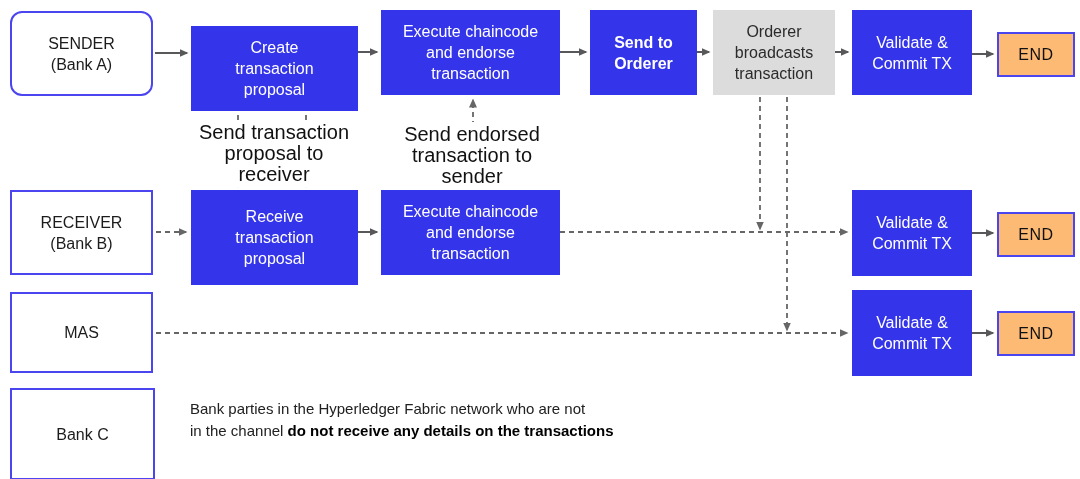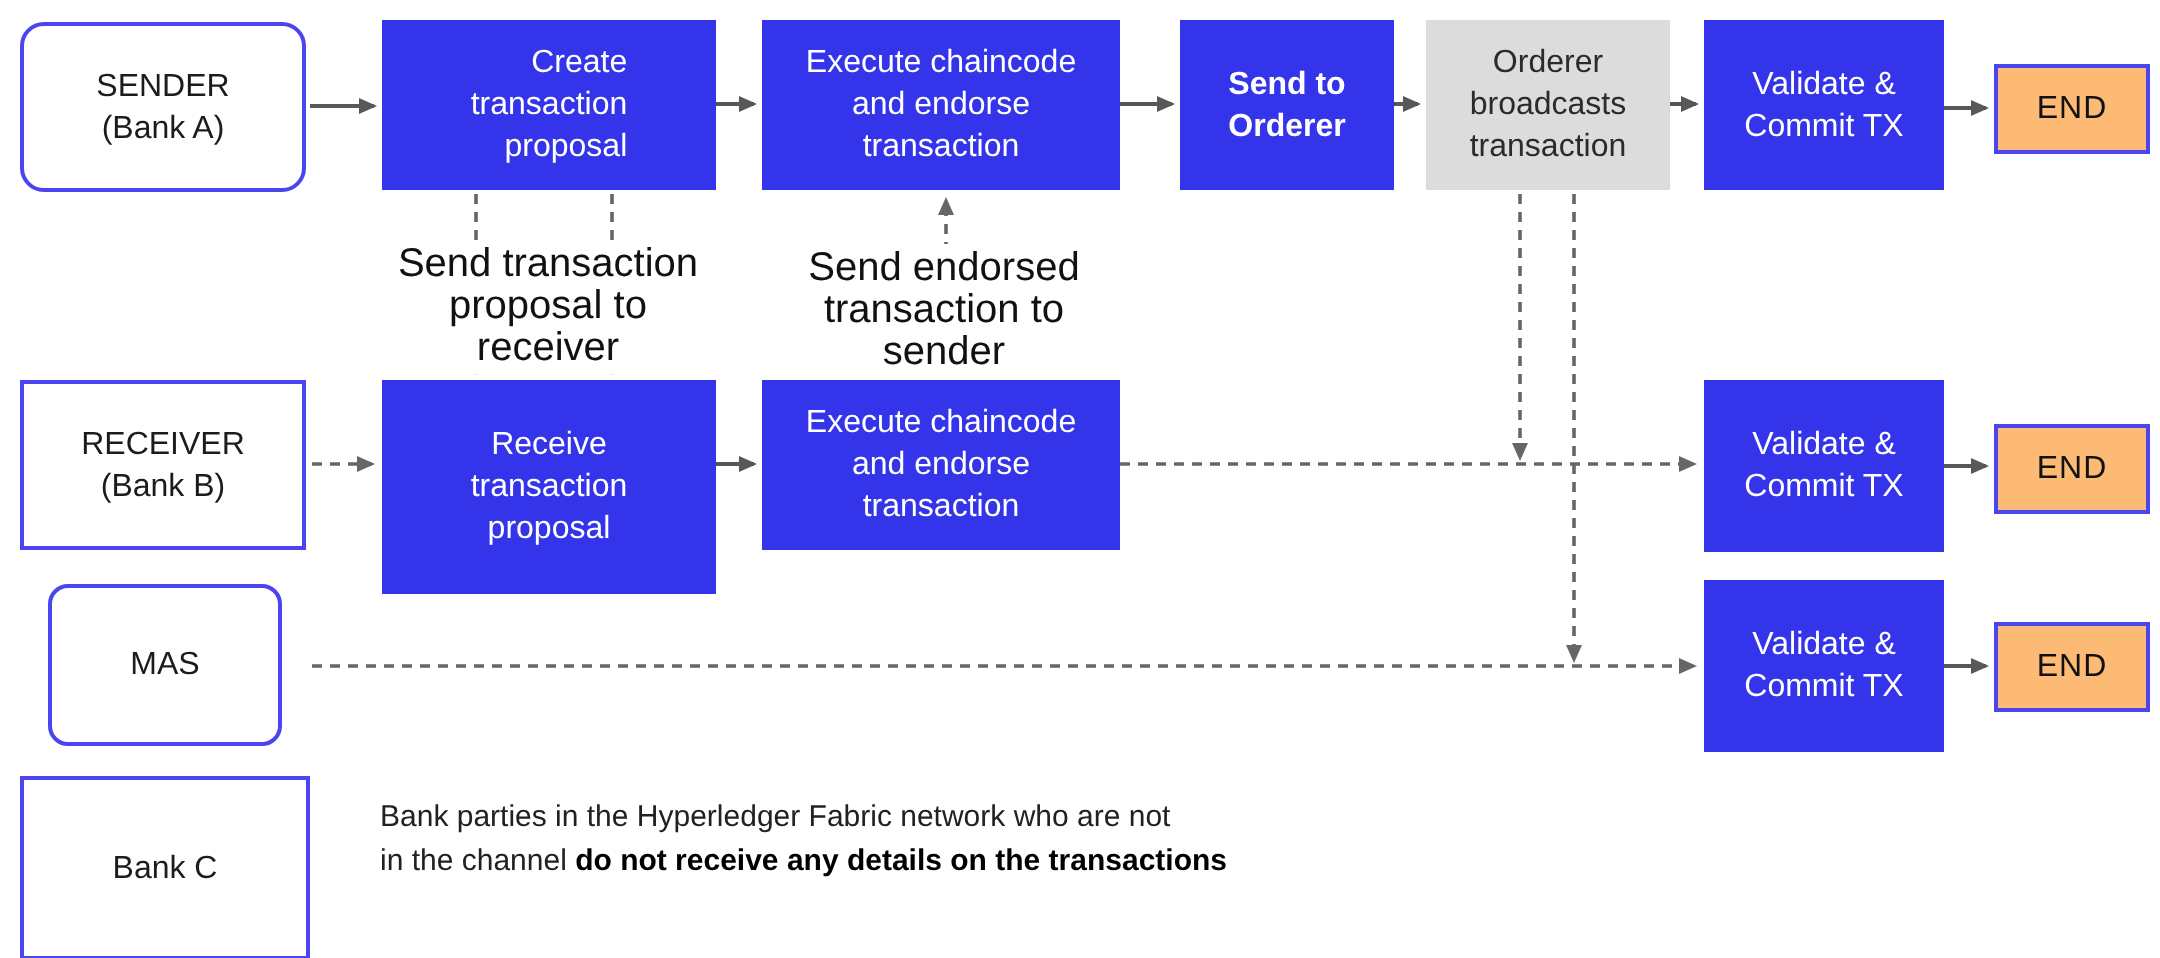--- a/index.html
+++ b/index.html
@@ -99,21 +99,21 @@
     <line x1="972" y1="54" x2="993" y2="54" stroke="#58585a" stroke-width="2" marker-end="url(#ah)"></line>
     <line x1="358" y1="232" x2="377" y2="232" stroke="#58585a" stroke-width="2" marker-end="url(#ah)"></line>
     <line x1="972" y1="233" x2="993" y2="233" stroke="#58585a" stroke-width="2" marker-end="url(#ah)"></line>
     <line x1="972" y1="333" x2="993" y2="333" stroke="#58585a" stroke-width="2" marker-end="url(#ah)"></line>
   </svg>
 
   <div class="box lane" style="left:10px; top:11px; width:143px; height:85px;border-radius:12px;">
     <span class="prewrap">SENDER
 (Bank A)</span>
   </div>
-  <div class="box proc" style="left:191px; top:10px; width:167px; height:85px;text-align:right;">
+  <div class="box proc" style="left:191px; top:26px; width:167px; height:85px;">
     <span class="prewrap">Create
 transaction
 proposal</span>
   </div>
   <div class="box proc" style="left:381px; top:10px; width:179px; height:85px;">
     <span class="prewrap">Execute chaincode
 and endorse
 transaction</span>
   </div>
   <div class="box proc" style="left:590px; top:10px; width:107px; height:85px;font-weight:bold;">
@@ -135,39 +135,39 @@
 
   <div class="conn-label" style="left:196px; top:120px; width:156px;">Send transaction
 proposal to receiver</div>
   <div class="conn-label" style="left:388px; top:122px; width:168px;">Send endorsed
 transaction to sender</div>
 
   <div class="box lane" style="left:10px; top:190px; width:143px; height:85px;">
     <span class="prewrap">RECEIVER
 (Bank B)</span>
   </div>
-  <div class="box proc" style="left:191px; top:190px; width:167px; height:107px;">
+  <div class="box proc" style="left:191px; top:190px; width:167px; height:95px;">
     <span class="prewrap">Receive
 transaction
 proposal</span>
   </div>
   <div class="box proc" style="left:381px; top:190px; width:179px; height:85px;">
     <span class="prewrap">Execute chaincode
 and endorse
 transaction</span>
   </div>
   <div class="box proc" style="left:852px; top:190px; width:120px; height:86px;">
     <span class="prewrap">Validate &amp;
 Commit TX</span>
   </div>
   <div class="box endbox" style="left:997px; top:212px; width:78px; height:45px;">
     <span>END</span>
   </div>
 
-  <div class="box lane" style="left:24px; top:292px; width:117px; height:81px;border-radius:10px;">
+  <div class="box lane" style="left:10px; top:292px; width:143px; height:81px;">
     <span class="prewrap">MAS</span>
   </div>
   <div class="box proc" style="left:852px; top:290px; width:120px; height:86px;">
     <span class="prewrap">Validate &amp;
 Commit TX</span>
   </div>
   <div class="box endbox" style="left:997px; top:311px; width:78px; height:45px;">
     <span>END</span>
   </div>
 

